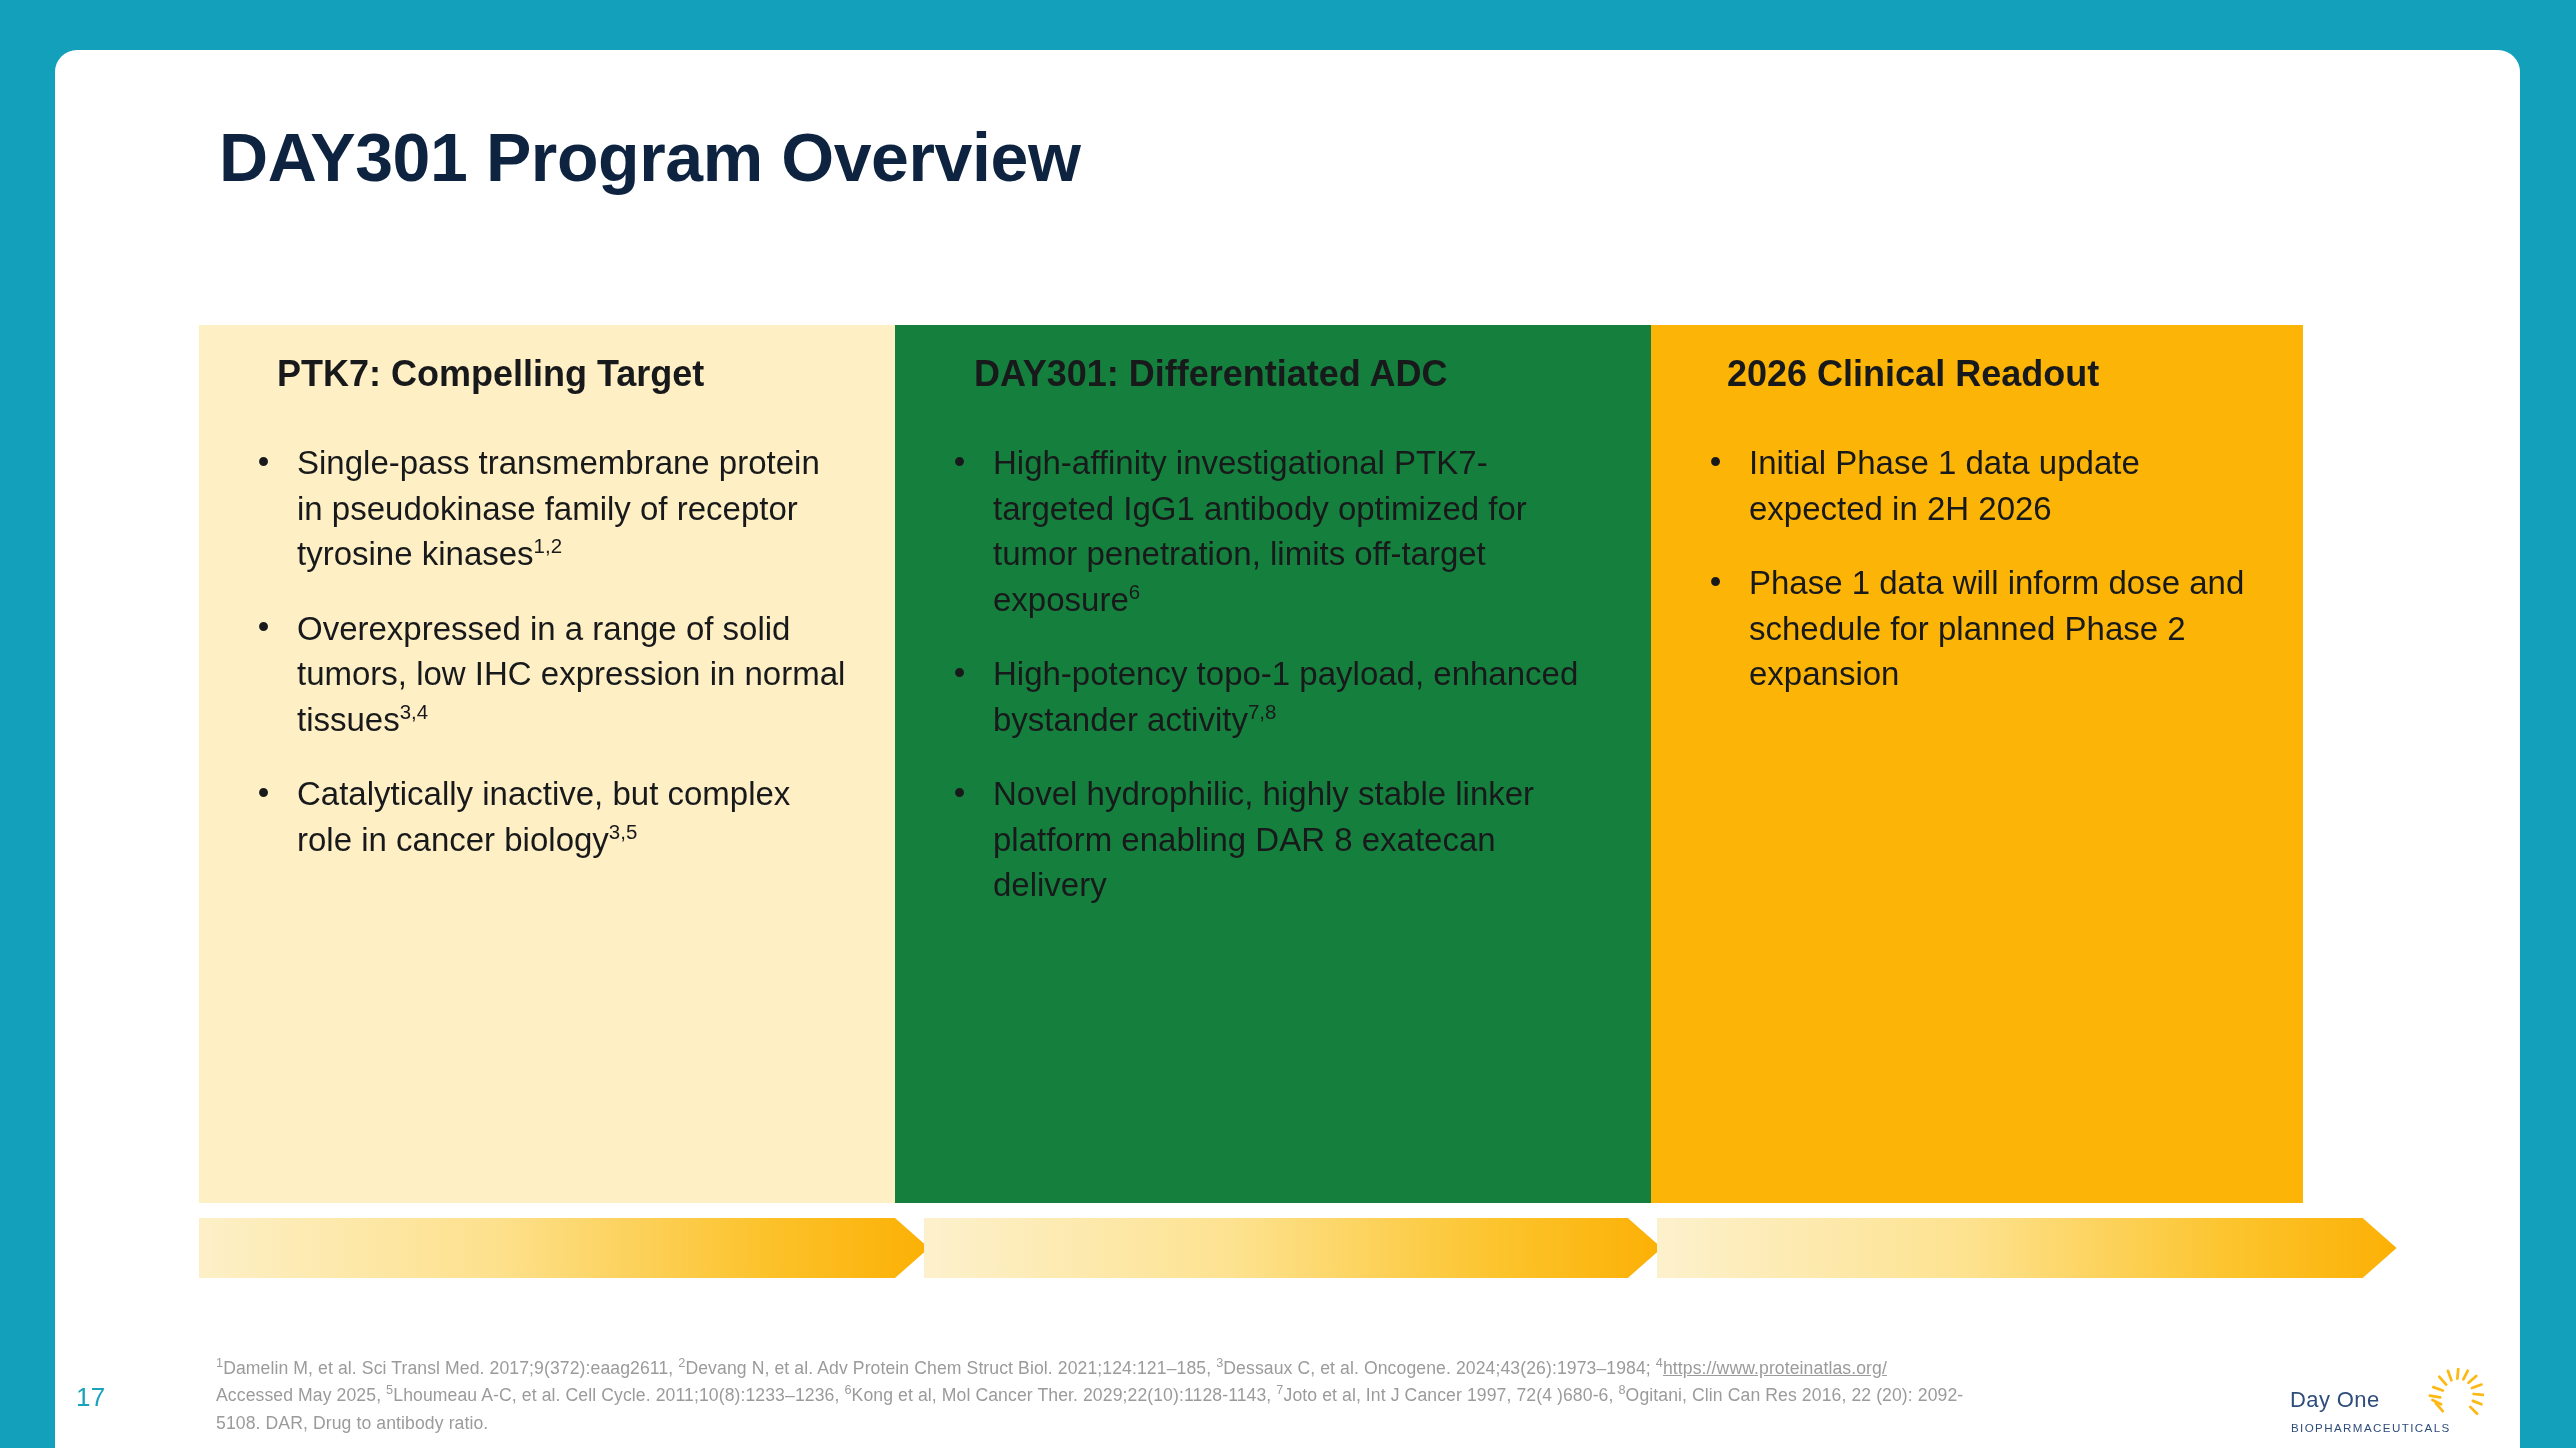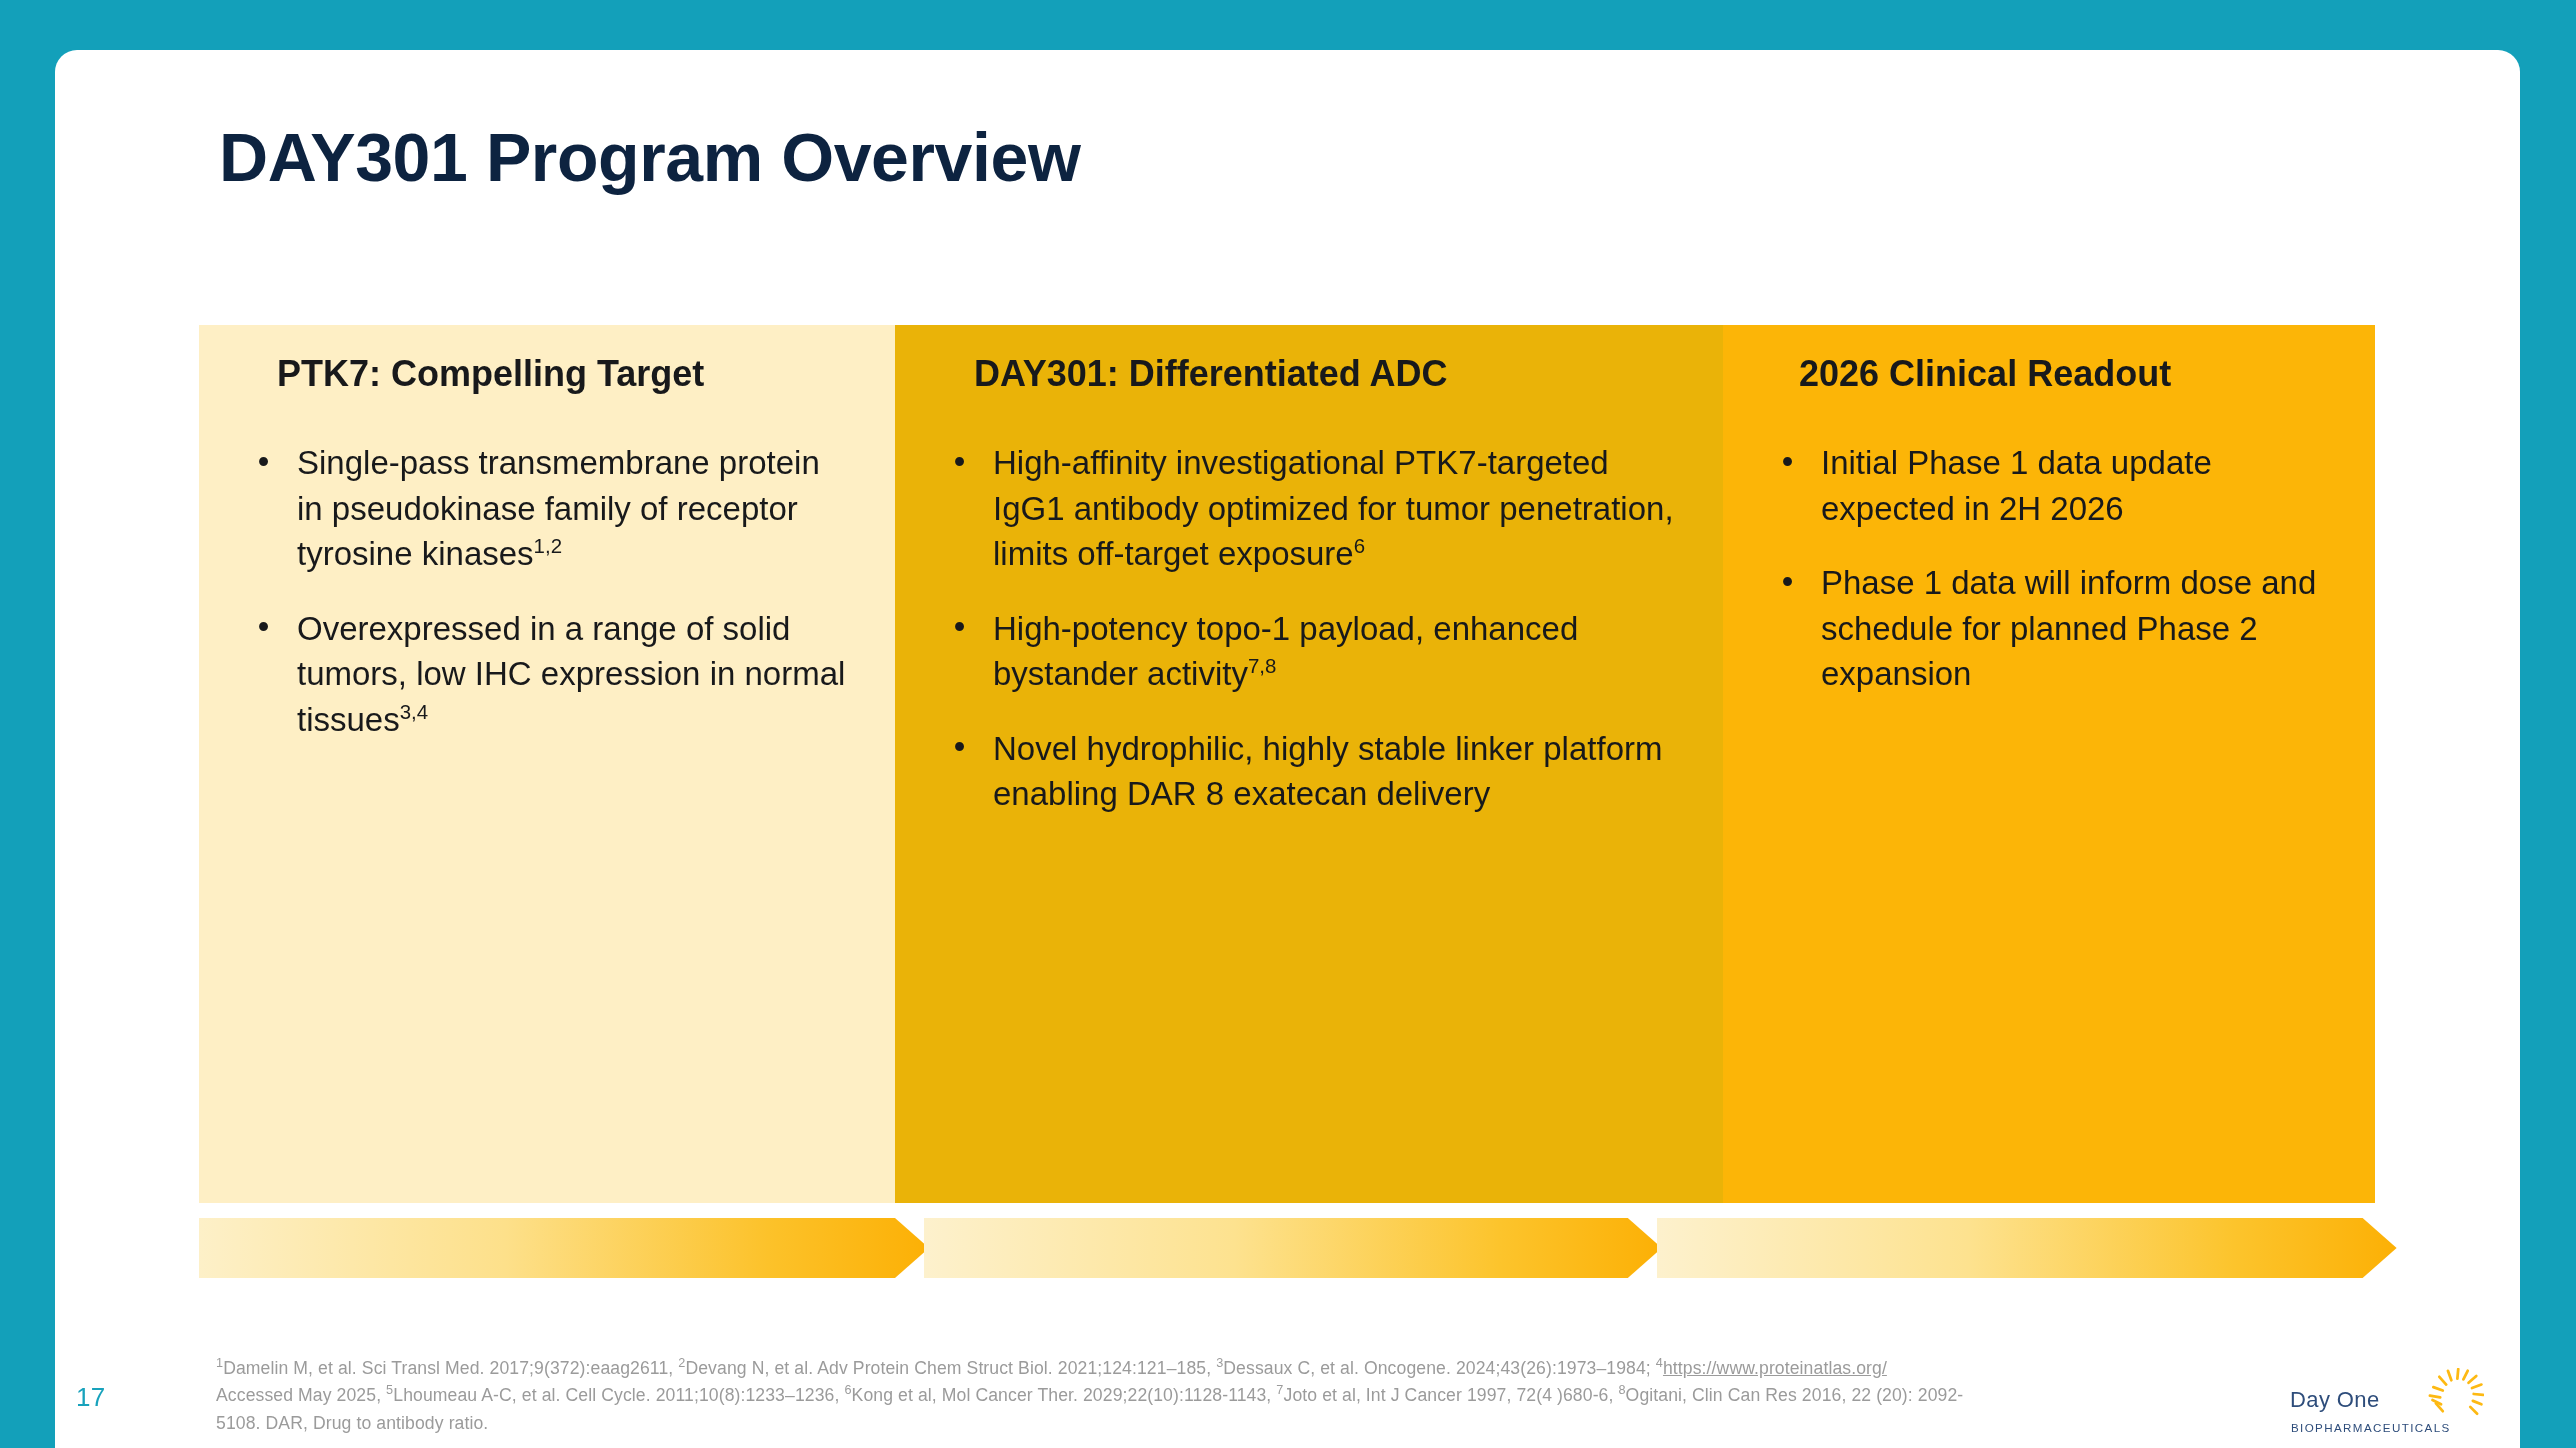--- a/index.html
+++ b/index.html
@@ -66,21 +66,21 @@
     height: 878px;
     display: flex;
   }
 
   .col {
     position: relative;
     box-sizing: border-box;
     padding: 27px 45px 0 45px;
   }
   .col-0 { width: 696px;  background: #feefc5; }
-  .col-1 { width: 828px;  background: #eab308; }
+  .col-1 { width: 756px;  background: #15803d; }
   .col-2 { width: 652px;  background: #fcb507; }
 
   .col-head {
     font-size: 36px;
     font-weight: 700;
     color: #18191b;
     line-height: 1.2;
     margin: 0 0 45px 0;
     text-align: left;
     padding-left: 6.9px;
@@ -201,20 +201,21 @@
 
   <div id="slide-title">DAY301 Program Overview</div>
 
   <div id="columns">
 
     <div class="col col-0">
       <div class="col-head">PTK7: Compelling Target</div>
       <ul class="bullets">
         <li><span>Single-pass transmembrane protein in pseudokinase family of receptor tyrosine kinases</span><sup>1,2</sup></li>
         <li><span>Overexpressed in a range of solid tumors, low IHC expression in normal tissues</span><sup>3,4</sup></li>
+        <li><span>Catalytically inactive, but complex role in cancer biology</span><sup>3,5</sup></li>
       </ul>
     </div>
 
     <div class="col col-1">
       <div class="col-head">DAY301: Differentiated ADC</div>
       <ul class="bullets">
         <li><span>High-affinity investigational PTK7-targeted IgG1 antibody optimized for tumor penetration, limits off-target exposure</span><sup>6</sup></li>
         <li><span>High-potency topo-1 payload, enhanced bystander activity</span><sup>7,8</sup></li>
         <li><span>Novel hydrophilic, highly stable linker platform enabling DAR 8 exatecan delivery</span><sup></sup></li>
       </ul>

